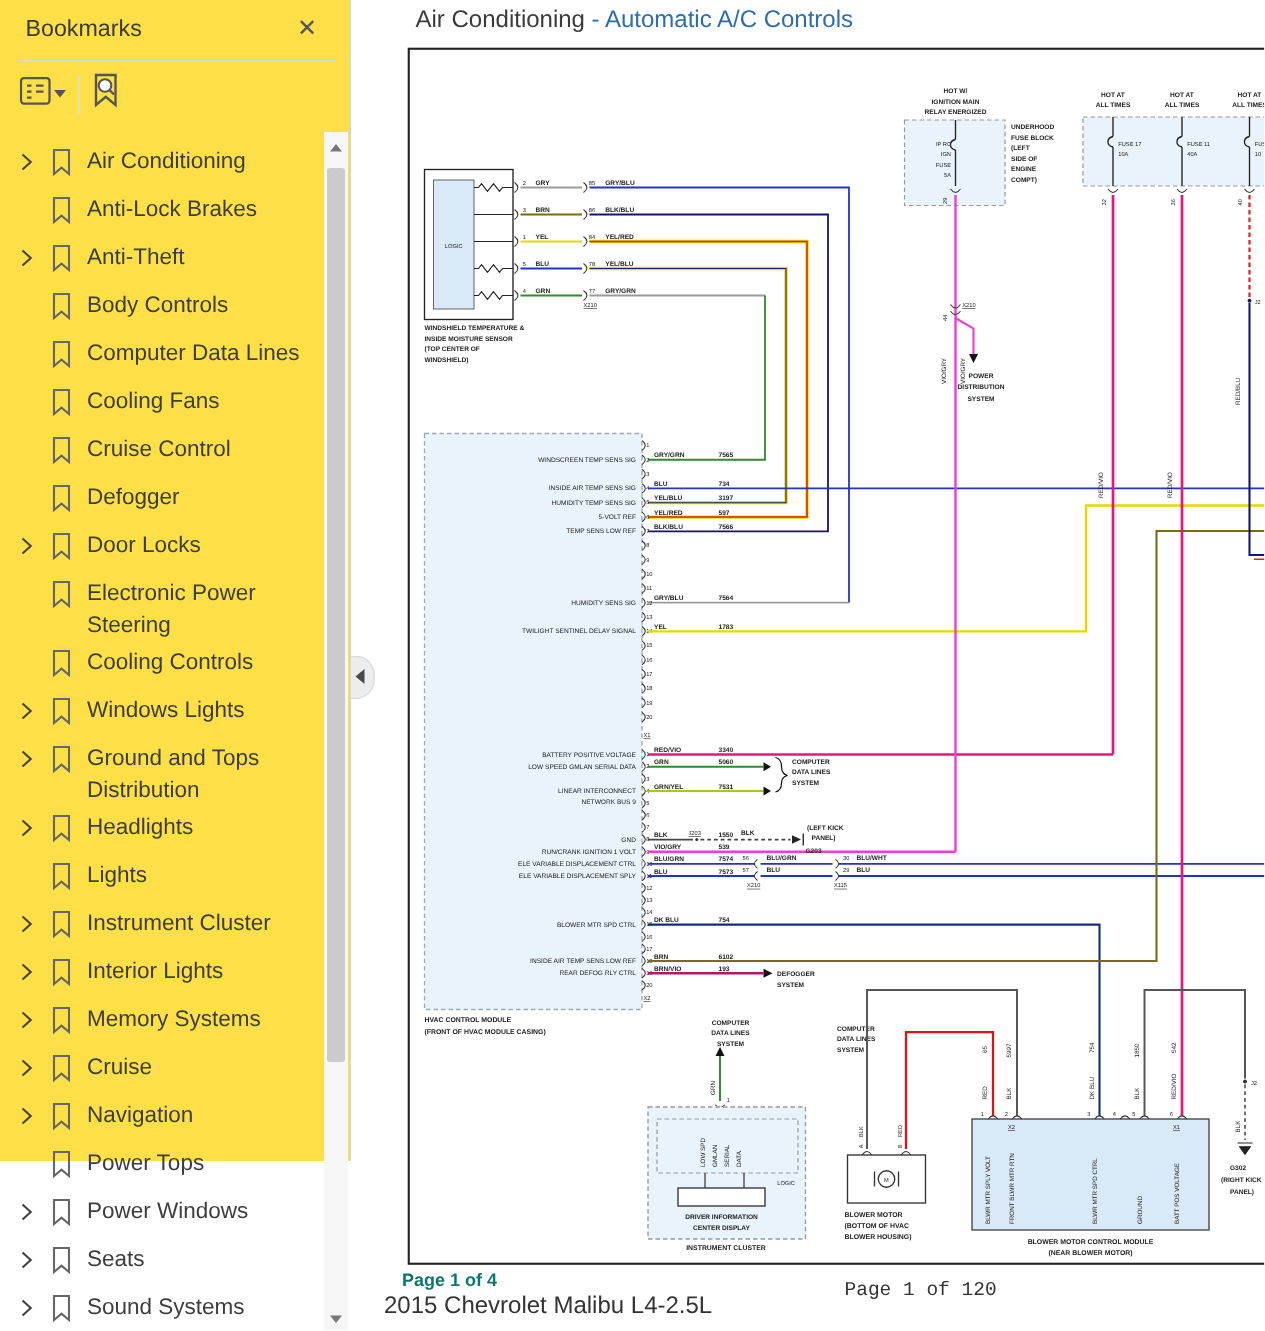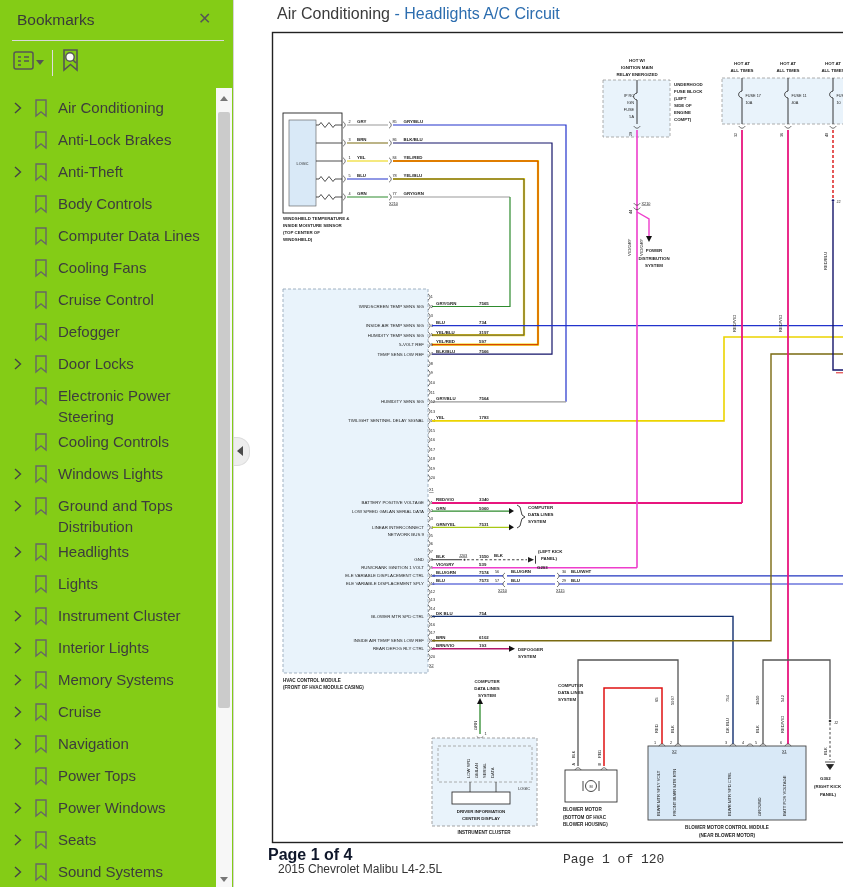--- a/index.html
+++ b/index.html
@@ -1,19 +1,19 @@
 <!DOCTYPE html>
 <html><head>
 <meta charset="utf-8">
 <style>
   html,body{margin:0;padding:0;background:#fff;}
   #page{position:relative;width:843px;height:887px;overflow:hidden;background:#fff;
         font-family:"Liberation Sans",sans-serif;}
   
-  #sidebar{position:absolute;left:0;top:0;width:233px;height:887px;background:#84cc16;
+  #sidebar{position:absolute;left:0;top:0;width:233px;height:774px;background:#fde047;
            border-right:1px solid #d4d4d4;}
   .sb-title{position:absolute;left:17px;top:11px;font-size:15.5px;color:#3a3a3a;}
   .sb-close{position:absolute;left:198px;top:9px;font-size:16px;color:#555;cursor:pointer;}
   .sb-hr{position:absolute;left:12px;top:40px;width:212px;border-top:1px solid #d9d9d9;}
   .sb-toolbar{position:absolute;left:0;top:46px;width:233px;height:34px;}
   .tb-sep{position:absolute;left:52px;top:4px;height:26px;border-left:1px solid #ddd;}
   .caret{position:absolute;left:36px;top:14px;width:0;height:0;border-left:4px solid transparent;
          border-right:4px solid transparent;border-top:5px solid #555;}
   .sb-list{position:absolute;left:0;top:0px;width:215px;height:887px;}
   .sb-row{position:absolute;left:0;width:210px;cursor:pointer;}
@@ -29,22 +29,22 @@
           border-right:4px solid transparent;border-top:5px solid #777;}
   
   #collapse{position:absolute;left:234px;top:437px;width:15px;height:27px;background:#ededed;
             border:1px solid #dcdcdc;border-left:none;border-radius:0 13px 13px 0;cursor:pointer;}
   #collapse .tri{position:absolute;left:3px;top:8px;width:0;height:0;border-top:5px solid transparent;
             border-bottom:5px solid transparent;border-right:6px solid #4a4a4a;}
   
   #main-title{position:absolute;left:277px;top:5px;font-size:16px;color:#3a3a3a;white-space:nowrap;}
   #main-title .blue{color:#2c6daf;}
   #diagram{position:absolute;left:268px;top:28px;width:575px;height:820px;}
-  #footer-pageof{position:absolute;left:268px;top:846px;font-size:16px;font-weight:bold;color:#0f172a;}
-  #footer-vehicle{position:absolute;left:278px;top:862px;font-size:12px;color:#333;}
+  #footer-pageof{position:absolute;left:268px;top:846px;font-size:12px;font-weight:bold;color:#0f766e;}
+  #footer-vehicle{position:absolute;left:256px;top:862px;font-size:16px;color:#333;}
   #footer-counter{position:absolute;left:563px;top:852px;font-size:13px;color:#333;font-family:Liberation Mono, monospace;}
   
   svg text{font-family:"Liberation Sans",sans-serif;fill:#1a1a1a;}
   .tn{font-size:3.8px;}
   .cap{font-size:4.6px;font-weight:bold;fill:#222;}
   .hdr{font-size:4.4px;font-weight:bold;fill:#222;}
   .rot{font-size:4.2px;}
   .u{text-decoration:underline;}
   .sig{font-size:4.4px;}
 </style>
@@ -265,21 +265,21 @@
     <div class="sb-track"></div>
     <div class="sb-thumb"></div>
     <div class="arr-up"></div>
     <div class="arr-dn"></div>
   </div>
 
   <div id="collapse">
       <div class="tri"></div>
     </div>
 
-  <div id="main-title"><span>Air Conditioning </span><span class="blue">- Headlights A/C Circuit</span></div>
+  <div id="main-title"><span>Air Conditioning </span><span class="blue">- Automatic A/C Controls</span></div>
 
   <svg id="diagram" viewBox="268 28 575 820">
 
     <rect x="272.5" y="32.5" width="582" height="810" fill="none" stroke="#222" stroke-width="1.4"></rect>
 
     <g>
       <rect x="283" y="113" width="59" height="100" fill="#fff" stroke="#222" stroke-width="0.9"></rect>
       <rect x="289" y="120" width="27" height="86" fill="#d9e9f7" stroke="#555" stroke-width="0.6"></rect>
       <text x="302.5" y="165" class="tn" text-anchor="middle">LOGIC</text>
       <g id="sensor-wires">

